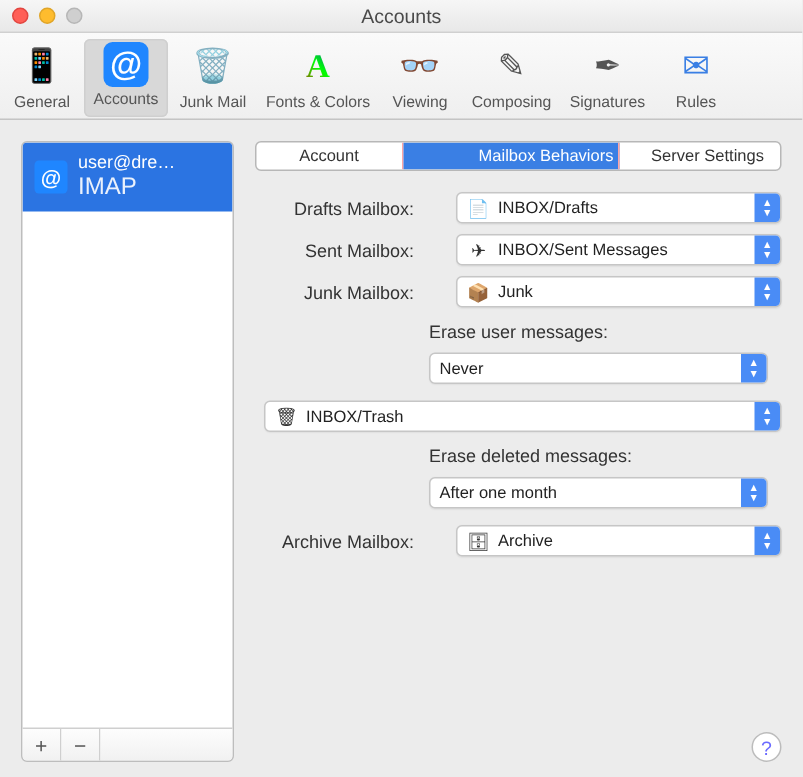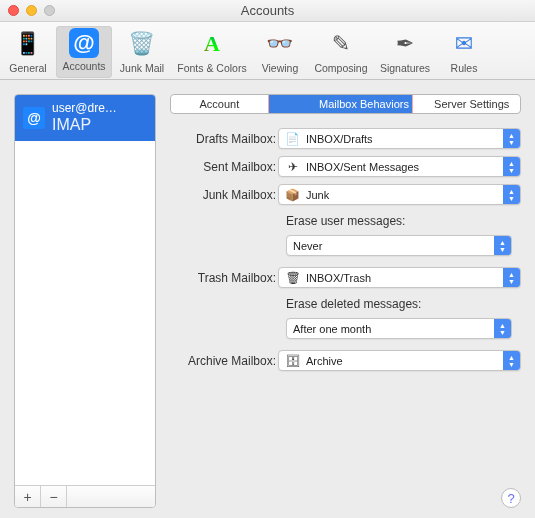--- a/index.html
+++ b/index.html
@@ -112,21 +112,21 @@
     background: #fff; margin-bottom: 14px;
   }
   .seg div {
     flex: 1; text-align: center; font-size: 11px; line-height: 18px;
     border-right: 1px solid #fca5a5; cursor: default;
   }
   .seg div:last-child { border-right: none; padding-left: 10px; }
   .seg .sel { background: #3a7fe4; color: #fff; padding-left: 47px; }
 
   .form { display: flex; flex-direction: column; gap: 7px; padding-left: 6px; }
-  .row { display: flex; align-items: center; gap: 2px; justify-content: space-between; }
+  .row { display: flex; align-items: center; gap: 28px; justify-content: space-between; }
   .lbl { width: 100px; text-align: right; font-size: 12px; color: #333; }
   .sublbl { margin-left: 110px; font-size: 12px; color: #333; margin-top: 2px; }
   .sel-wrap {
     flex: 1; height: 21px; background: #fff; border: 1px solid #c6c6c6; border-radius: 4px;
     display: flex; align-items: center; position: relative; padding-left: 6px;
     box-shadow: 0 0.5px 1px rgba(0,0,0,0.05);
   }
   .sel-wrap.narrow { margin-left: 110px; width: 226px; flex: none; }
   .sel-ic { width: 16px; height: 16px; margin-right: 5px; display: flex; align-items: center; justify-content: center; font-size: 12px; }
   .sel-txt { font-size: 11px; color: #222; }
@@ -246,21 +246,20 @@
         </div>
       </div>
 
       <div class="sublbl">Erase user messages:</div>
       <div class="sel-wrap narrow">
         <span class="sel-txt">Never</span>
         <span class="sel-arrows"></span>
       </div>
 
       <div class="row" style="margin-top:4px">
-        <div class="lbl">Trash Mailbox:</div>
         <div class="sel-wrap">
           <span class="sel-ic">🗑</span>
           <span class="sel-txt">INBOX/Trash</span>
           <span class="sel-arrows"></span>
         </div>
       </div>
 
       <div class="sublbl">Erase deleted messages:</div>
       <div class="sel-wrap narrow">
         <span class="sel-txt">After one month</span>

